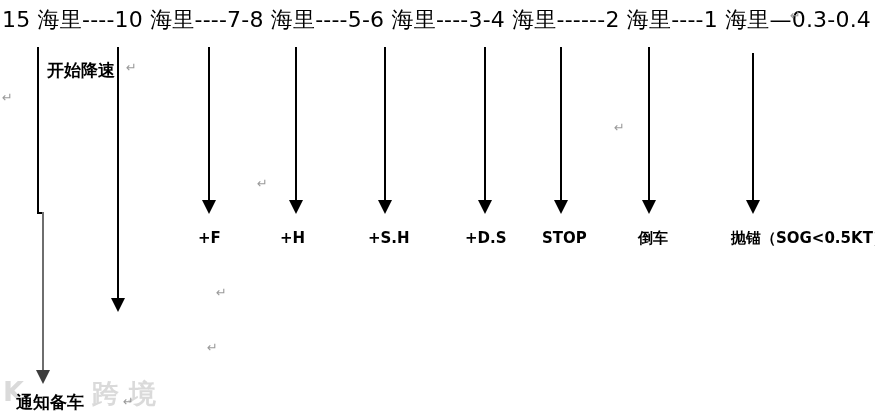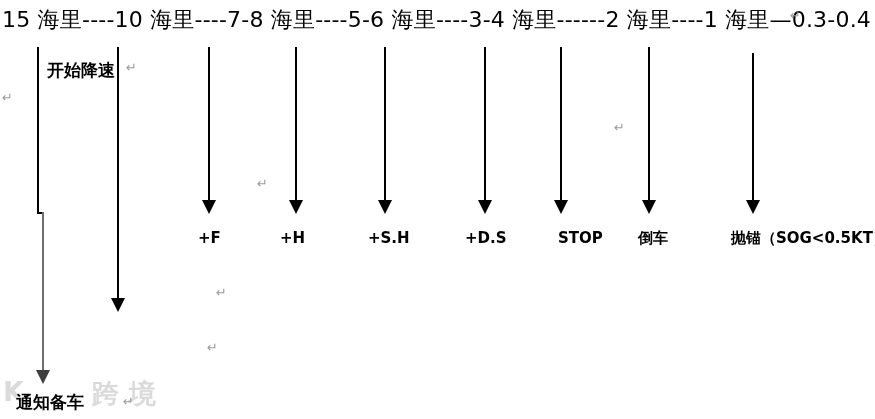--- a/index.html
+++ b/index.html
@@ -106,21 +106,21 @@
 
   <div class="vline" style="left:752px; top:53px; height:147px;"></div>
   <div class="arrowhead" style="left:746px; top:200px;"></div>
 
   <div class="lbl cjk" style="left:47px; top:59px;">开始降速</div>
 
   <div class="lbl cmd" style="left:198px;">+F</div>
   <div class="lbl cmd" style="left:280px;">+H</div>
   <div class="lbl cmd" style="left:368px;text-align:right;">+S.H</div>
   <div class="lbl cmd" style="left:465px;">+D.S</div>
-  <div class="lbl cmd" style="left:542px;margin-left:16px;">STOP</div>
+  <div class="lbl cmd" style="left:542px;">STOP</div>
   <div class="lbl cmd" style="left:638px;">倒车</div>
   <div class="lbl cmd" style="left:731px;">抛锚（SOG&lt;0.5KT）</div>
 
   <div class="lbl cjk" style="left:16px; top:391px;">通知备车</div>
 
   <span class="pmark" style="left:790px; top:8px;">↵</span>
   <span class="pmark" style="left:126px; top:60px;">↵</span>
   <span class="pmark" style="left:2px;   top:90px;">↵</span>
   <span class="pmark" style="left:614px; top:120px;">↵</span>
   <span class="pmark" style="left:257px; top:176px;">↵</span>

